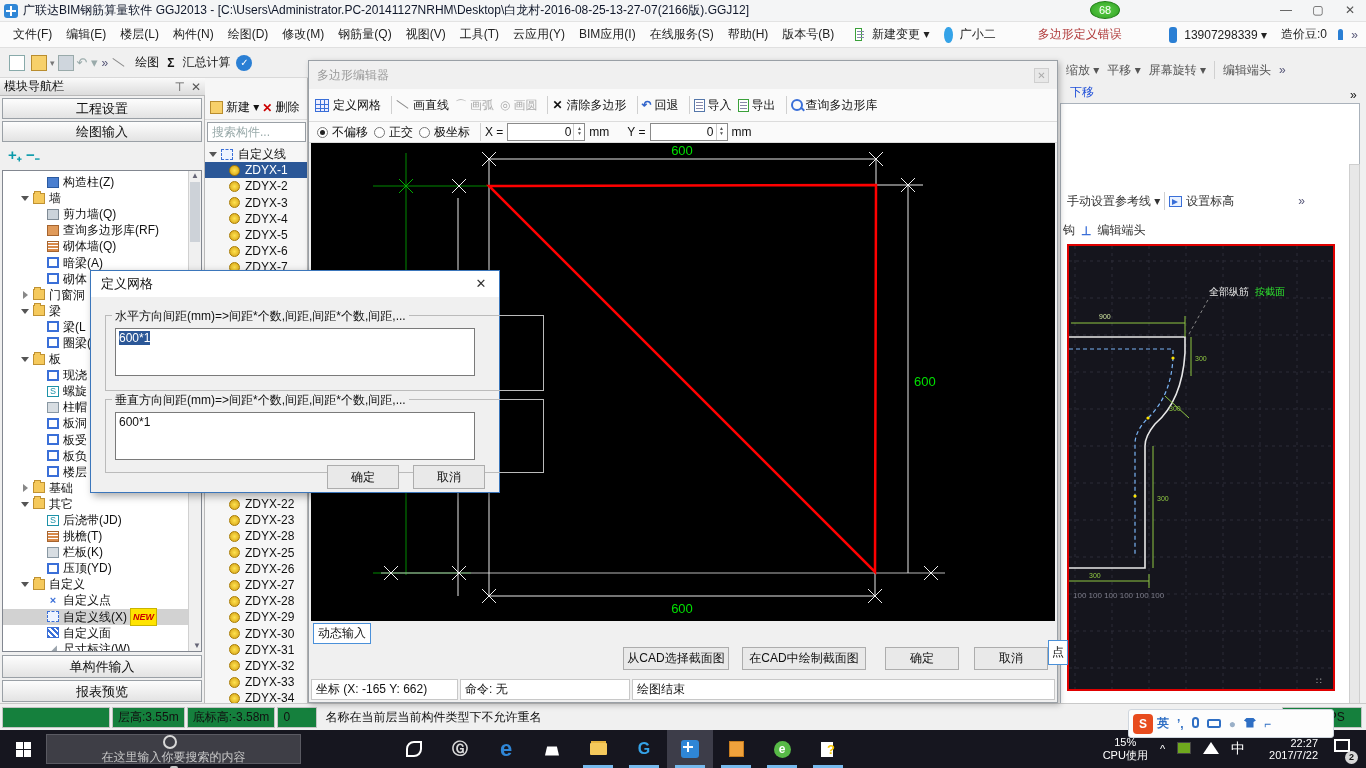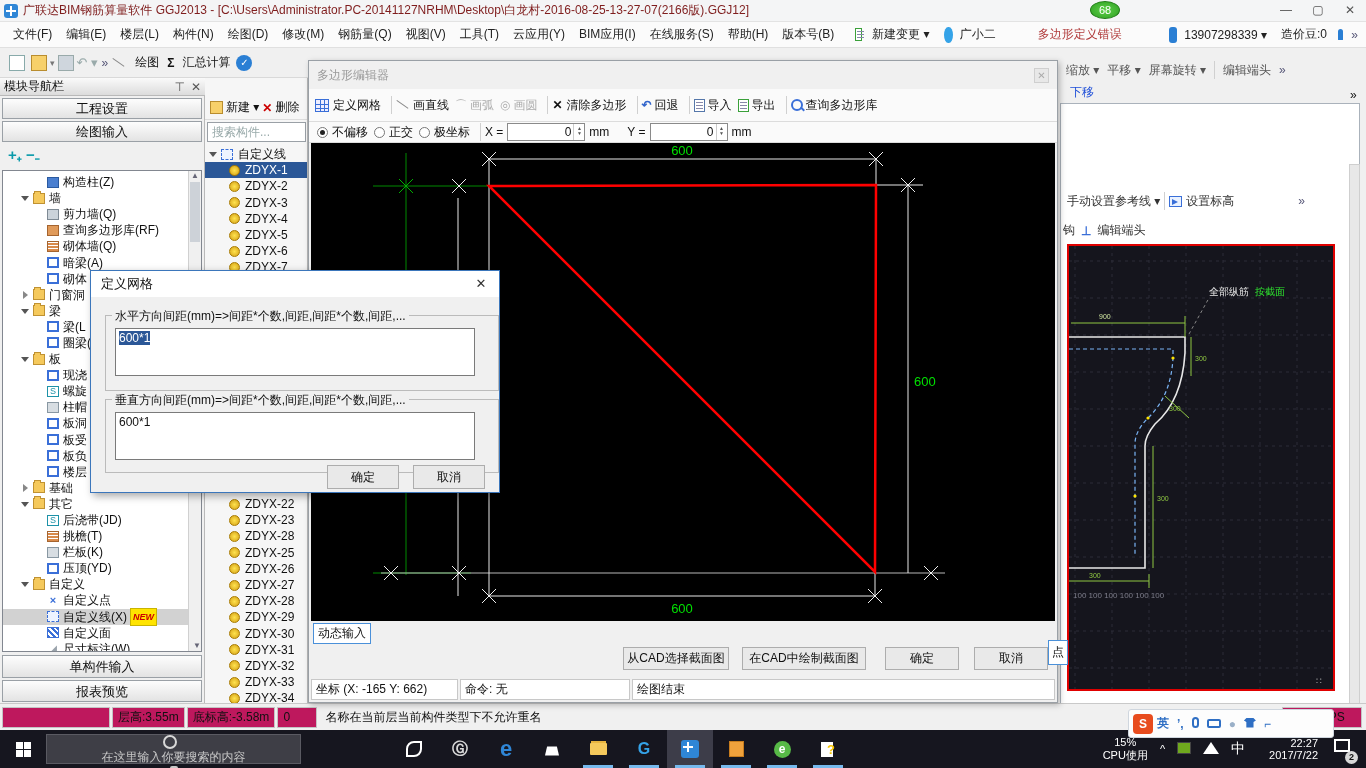--- a/index.html
+++ b/index.html
@@ -4,21 +4,21 @@
 <style>
   html,body{margin:0;padding:0;background:#222;}
   *{box-sizing:border-box;font-family:"Liberation Sans",sans-serif;}
   #stage{position:relative;width:1366px;height:768px;overflow:hidden;background:#f0f0f0;font-size:12px;color:#111;}
   .abs{position:absolute;}
   
   #titlebar{left:0;top:0;width:1366px;height:22px;background:#f4f5f6;border-bottom:1px solid #e3e3e3;display:flex;align-items:center;padding-left:4px;}
   .appico{width:14px;height:14px;background:#2f86d6;border-radius:3px;margin-right:5px;position:relative;}
   .appico::after{content:"";position:absolute;left:6px;top:2px;width:2px;height:10px;background:#fff;}
   .appico::before{content:"";position:absolute;left:2px;top:6px;width:10px;height:2px;background:#fff;}
-  #title-text{color:#7f1d1d;font-size:12px;white-space:nowrap;}
+  #title-text{color:#0f172a;font-size:12px;white-space:nowrap;}
   .winbtn{width:32px;height:22px;text-align:center;line-height:20px;color:#555;font-size:12px;}
   #badge68{left:1090px;top:1px;width:30px;height:18px;background:radial-gradient(#5fd24a,#2e9e22);border:1px solid #1d7a14;border-radius:50%;color:#fff;text-align:center;line-height:17px;font-size:11px;z-index:40;}
   #menubar{left:0;top:22px;width:1366px;height:26px;background:#fbfbfb;border-bottom:1px solid #e0e0e0;display:flex;align-items:center;padding-left:6px;}
   .mitem{padding:0 7px;color:#222;white-space:nowrap;}
   .err{color:#b03a3a;}
   
   #toolbar{left:0;top:48px;width:1366px;height:30px;background:#f0f0f0;border-bottom:1px solid #d9d9d9;display:flex;align-items:center;padding-left:6px;}
   .tico{width:16px;height:16px;margin:0 3px;display:inline-block;position:relative;}
   .i-new{background:#fff;border:1px solid #8aa;}
   .i-open{background:#f7d06a;border:1px solid #b98d2f;}
@@ -93,40 +93,40 @@
   .spin .val{flex:1;text-align:right;padding-right:2px;}
   .spin .arrs{width:11px;height:16px;border-left:1px solid #ccc;font-size:5px;line-height:5px;color:#555;text-align:center;padding-top:2px;}
   #pe-canvas{position:absolute;left:2px;top:82px;width:744px;height:478px;background:#000;}
   #dyninput{position:absolute;left:4px;top:562px;width:58px;height:21px;background:#fff;border:1px solid #4a90d9;line-height:19px;text-align:center;}
   .pe-btn{position:absolute;top:586px;height:23px;line-height:21px;}
   .pe-status{position:absolute;top:618px;height:21px;background:#fff;border:1px solid #c8c8c8;line-height:19px;padding-left:4px;white-space:nowrap;overflow:hidden;}
   
   #griddlg{left:90px;top:270px;width:410px;height:223px;background:#f0f0f0;border:1px solid #3b76bb;box-shadow:3px 3px 8px rgba(0,0,0,.35);z-index:30;}
   #gd-title{height:26px;background:#fff;display:flex;align-items:center;padding:0 10px;font-size:13px;}
   #gd-close{position:absolute;right:10px;top:5px;width:16px;height:16px;color:#333;font-size:13px;text-align:center;line-height:15px;}
-  .gd-group{position:absolute;left:14px;width:394px;border:1px solid #bbb;}
+  .gd-group{position:absolute;left:14px;width:439px;border:1px solid #bbb;}
   .gd-legend{position:absolute;left:6px;top:-8px;background:#f0f0f0;padding:0 3px;font-size:12px;white-space:nowrap;}
   .gd-text{position:absolute;left:9px;top:12px;width:360px;height:48px;background:#fff;border:1px solid #7a7a7a;font-size:12px;padding:2px 3px;font-family:"Liberation Sans",sans-serif;}
   .selblue{background:#2b5797;color:#fff;}
   .gd-btn{position:absolute;top:194px;width:72px;height:24px;line-height:22px;}
   
   #rightpanel{left:1058px;top:48px;width:308px;height:655px;background:#f0f0f0;}
   #rp-tb{position:absolute;left:4px;top:13px;display:flex;align-items:center;color:#555;white-space:nowrap;}
   #rp-sub{position:absolute;left:2px;top:55px;width:300px;height:645px;background:#fff;border:1px solid #aab2bb;}
   .rp-row{position:absolute;display:flex;align-items:center;white-space:nowrap;color:#333;}
   .flagico{width:13px;height:11px;border:1px solid #3a6fd8;background:#eaf2ff;margin-right:4px;position:relative;}
   .flagico::after{content:"";position:absolute;left:2px;top:2px;border-left:6px solid #3a6fd8;border-top:3px solid transparent;border-bottom:3px solid transparent;}
   #preview{position:absolute;left:6px;top:140px;width:268px;height:447px;border:2px solid #e00000;background:#15151d;}
   #rp-scroll{position:absolute;left:288px;top:60px;width:11px;height:580px;background:#e8e8e8;border:1px solid #cfcfcf;}
   #partialbtn{left:1048px;top:640px;width:20px;height:25px;background:#fff;border:1px solid #4a90d9;line-height:23px;text-align:center;z-index:11;}
   #rp-hint{left:1060px;top:668px;width:250px;height:20px;color:#333;line-height:20px;white-space:nowrap;overflow:hidden;}
   .grip{color:#aaa;font-size:9px;letter-spacing:1px;}
   
   #statusbar{left:0;top:703px;width:1366px;height:27px;background:#f0f0f0;border-top:1px solid #c9c9c9;display:flex;align-items:center;}
-  .scell{height:21px;border:1px solid #c4c4c4;background:#be185d;margin-left:2px;line-height:19px;padding:0 5px;white-space:nowrap;overflow:hidden;}
+  .scell{height:21px;border:1px solid #c4c4c4;background:#15803d;margin-left:2px;line-height:19px;padding:0 5px;white-space:nowrap;overflow:hidden;}
   
   #taskbar{left:0;top:730px;width:1366px;height:38px;background:#16161f;display:flex;align-items:center;z-index:50;}
   #startbtn{width:46px;height:38px;display:flex;align-items:center;justify-content:center;}
   .winlogo{width:15px;height:15px;display:grid;grid-template-columns:7px 7px;grid-gap:1px;}
   .winlogo span{background:#fff;width:7px;height:7px;}
   #cortana{width:255px;height:30px;background:#3e3e46;border:1px solid #5a5a62;display:flex;align-items:center;padding:0 8px;color:#c8c8c8;flex-direction:column;}
   .circ{width:14px;height:14px;border:2px solid #d8d8d8;border-radius:50%;margin-right:8px;flex:none;}
   .tb-ico{width:46px;height:38px;display:flex;align-items:center;justify-content:center;position:relative;font-weight:bold;font-size:16px;}
   .tb-ico.run::after{content:"";position:absolute;left:8px;bottom:0;width:30px;height:3px;background:#76b9ed;}
   .tb-ico.active{background:#3d3d49;}

